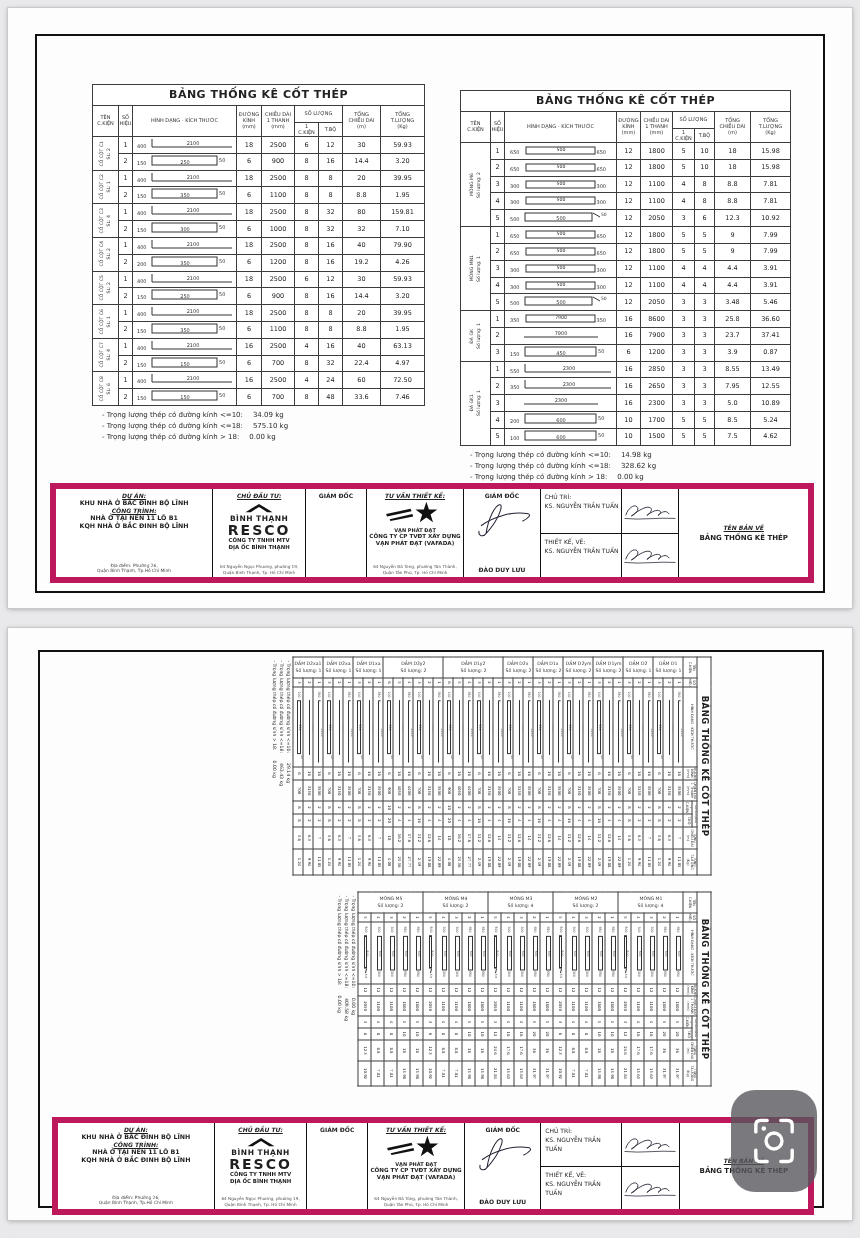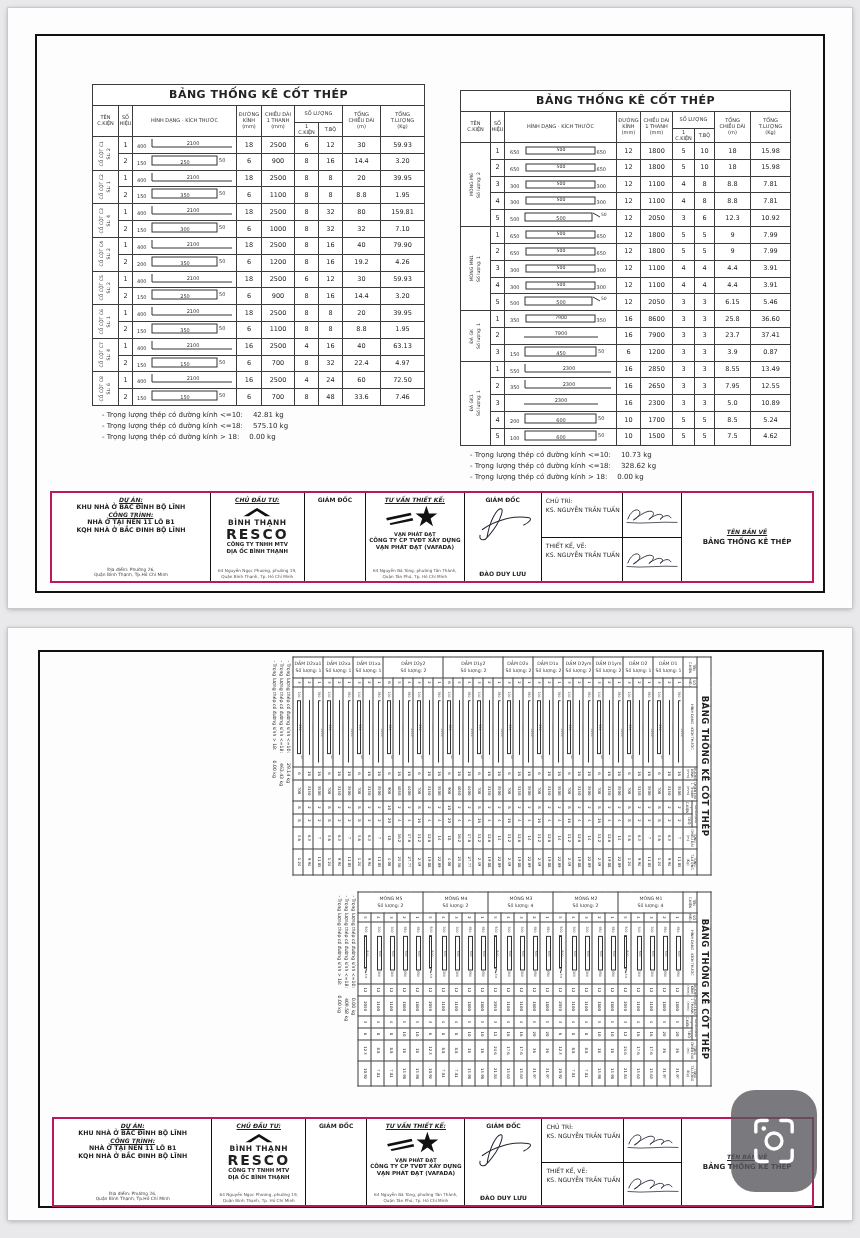--- a/index.html
+++ b/index.html
@@ -37,21 +37,21 @@
   .smB tr.dr td{height:12px;}
   .sum.smsum{font-size:4.6px;line-height:1.5;padding-left:4px;margin-top:2px;}
   .rotw{position:absolute;}
   .roti{position:absolute;transform:rotate(90deg);}
   #rot-a .roti{width:230px;height:465px;left:117px;top:-118px;}
   #rot-b .roti{width:205px;height:400px;left:97px;top:-98px;}
   #rot-a{left:207px;top:5px;width:465px;height:230px;}
   #rot-b{left:272px;top:240px;width:400px;height:205px;}
 
   
-  .tblk{position:absolute;border:2px solid #be185d;display:flex;background:#fff;font-size:6.5px;}
+  .tblk{position:absolute;border:6px solid #be185d;display:flex;background:#fff;font-size:6.5px;}
   #tblk1{left:13px;right:9px;bottom:8px;height:88px;}
   #tblk2{left:12px;right:8px;top:465px;height:86px;}
   .tb-col{border-left:1.2px solid #111;position:relative;display:flex;flex-direction:column;
           align-items:center;justify-content:flex-start;padding-top:3px;box-sizing:border-box;}
   .tb-col:first-child{border-left:none;}
   .u{text-decoration:underline;font-style:italic;font-weight:bold;font-size:6px;}
   .b{font-weight:bold;font-size:6.3px;line-height:1.25;text-align:center;}
   .tiny{font-size:4.4px;color:#444;text-align:center;line-height:1.3;margin-top:auto;margin-bottom:3px;}
   .addr{font-size:4.2px;color:#555;text-align:center;line-height:1.3;margin-top:auto;margin-bottom:2px;}
   .rows2{padding:0;}
@@ -404,21 +404,21 @@
                 <td>6</td>
                 <td>700</td>
                 <td>8</td>
                 <td>48</td>
                 <td>33.6</td>
                 <td>7.46</td>
               </tr>
             </tbody>
           </table>
           <div class="sum ">
-            <div><span>- Trọng lượng thép có đường kính &lt;=10:</span><b>42.81 kg</b></div>
+            <div><span>- Trọng lượng thép có đường kính &lt;=10:</span><b>34.09 kg</b></div>
             <div><span>- Trọng lượng thép có đường kính &lt;=18:</span><b>575.10 kg</b></div>
             <div><span>- Trọng lượng thép có đường kính &gt; 18:</span><b>0.00 kg</b></div>
           </div>
         </div>
       <div class="mount" id="mount-right">
           <table class="stk lg" style="width: 330px;">
             <colgroup>
               <col style="width:30px">
               <col style="width:14px">
               <col style="width:112px">
@@ -612,21 +612,21 @@
                     <text x="1" y="11" font-size="5" fill="#333">500</text>
       <rect x="16" y="3" width="67" height="8" fill="none" stroke="#333" stroke-width="1"></rect>
       <text x="52" y="10" font-size="5" fill="#333" text-anchor="middle">500</text>
       <line x1="84" y1="3" x2="91" y2="7" stroke="#333" stroke-width="1"></line>
       <text x="92" y="6" font-size="4.5" fill="#333">50</text>
                   </svg></td>
                 <td>12</td>
                 <td>2050</td>
                 <td>3</td>
                 <td>3</td>
-                <td>6.15</td>
+                <td>3.48</td>
                 <td>5.46</td>
               </tr>
               <tr class="dr">
                 <td class="gname" rowspan="3">
                   <div class="gwrap">
                     <span class="vtx">ĐÀ GK</span>
                     <span class="vtx">Số lượng: 1</span>
                   </div>
                 </td>
                 <td>1</td>
@@ -746,21 +746,21 @@
                 <td>10</td>
                 <td>1500</td>
                 <td>5</td>
                 <td>5</td>
                 <td>7.5</td>
                 <td>4.62</td>
               </tr>
             </tbody>
           </table>
           <div class="sum ">
-            <div><span>- Trọng lượng thép có đường kính &lt;=10:</span><b>10.73 kg</b></div>
+            <div><span>- Trọng lượng thép có đường kính &lt;=10:</span><b>14.98 kg</b></div>
             <div><span>- Trọng lượng thép có đường kính &lt;=18:</span><b>328.62 kg</b></div>
             <div><span>- Trọng lượng thép có đường kính &gt; 18:</span><b>0.00 kg</b></div>
           </div>
         </div>
 
       <div class="tblk" id="tblk1">
         <div class="tb-col" style="flex:170">
           <span class="u">DỰ ÁN:</span>
           <span class="b">KHU NHÀ Ở BẮC ĐINH BỘ LĨNH</span>
           <span class="u">CÔNG TRÌNH:</span>

